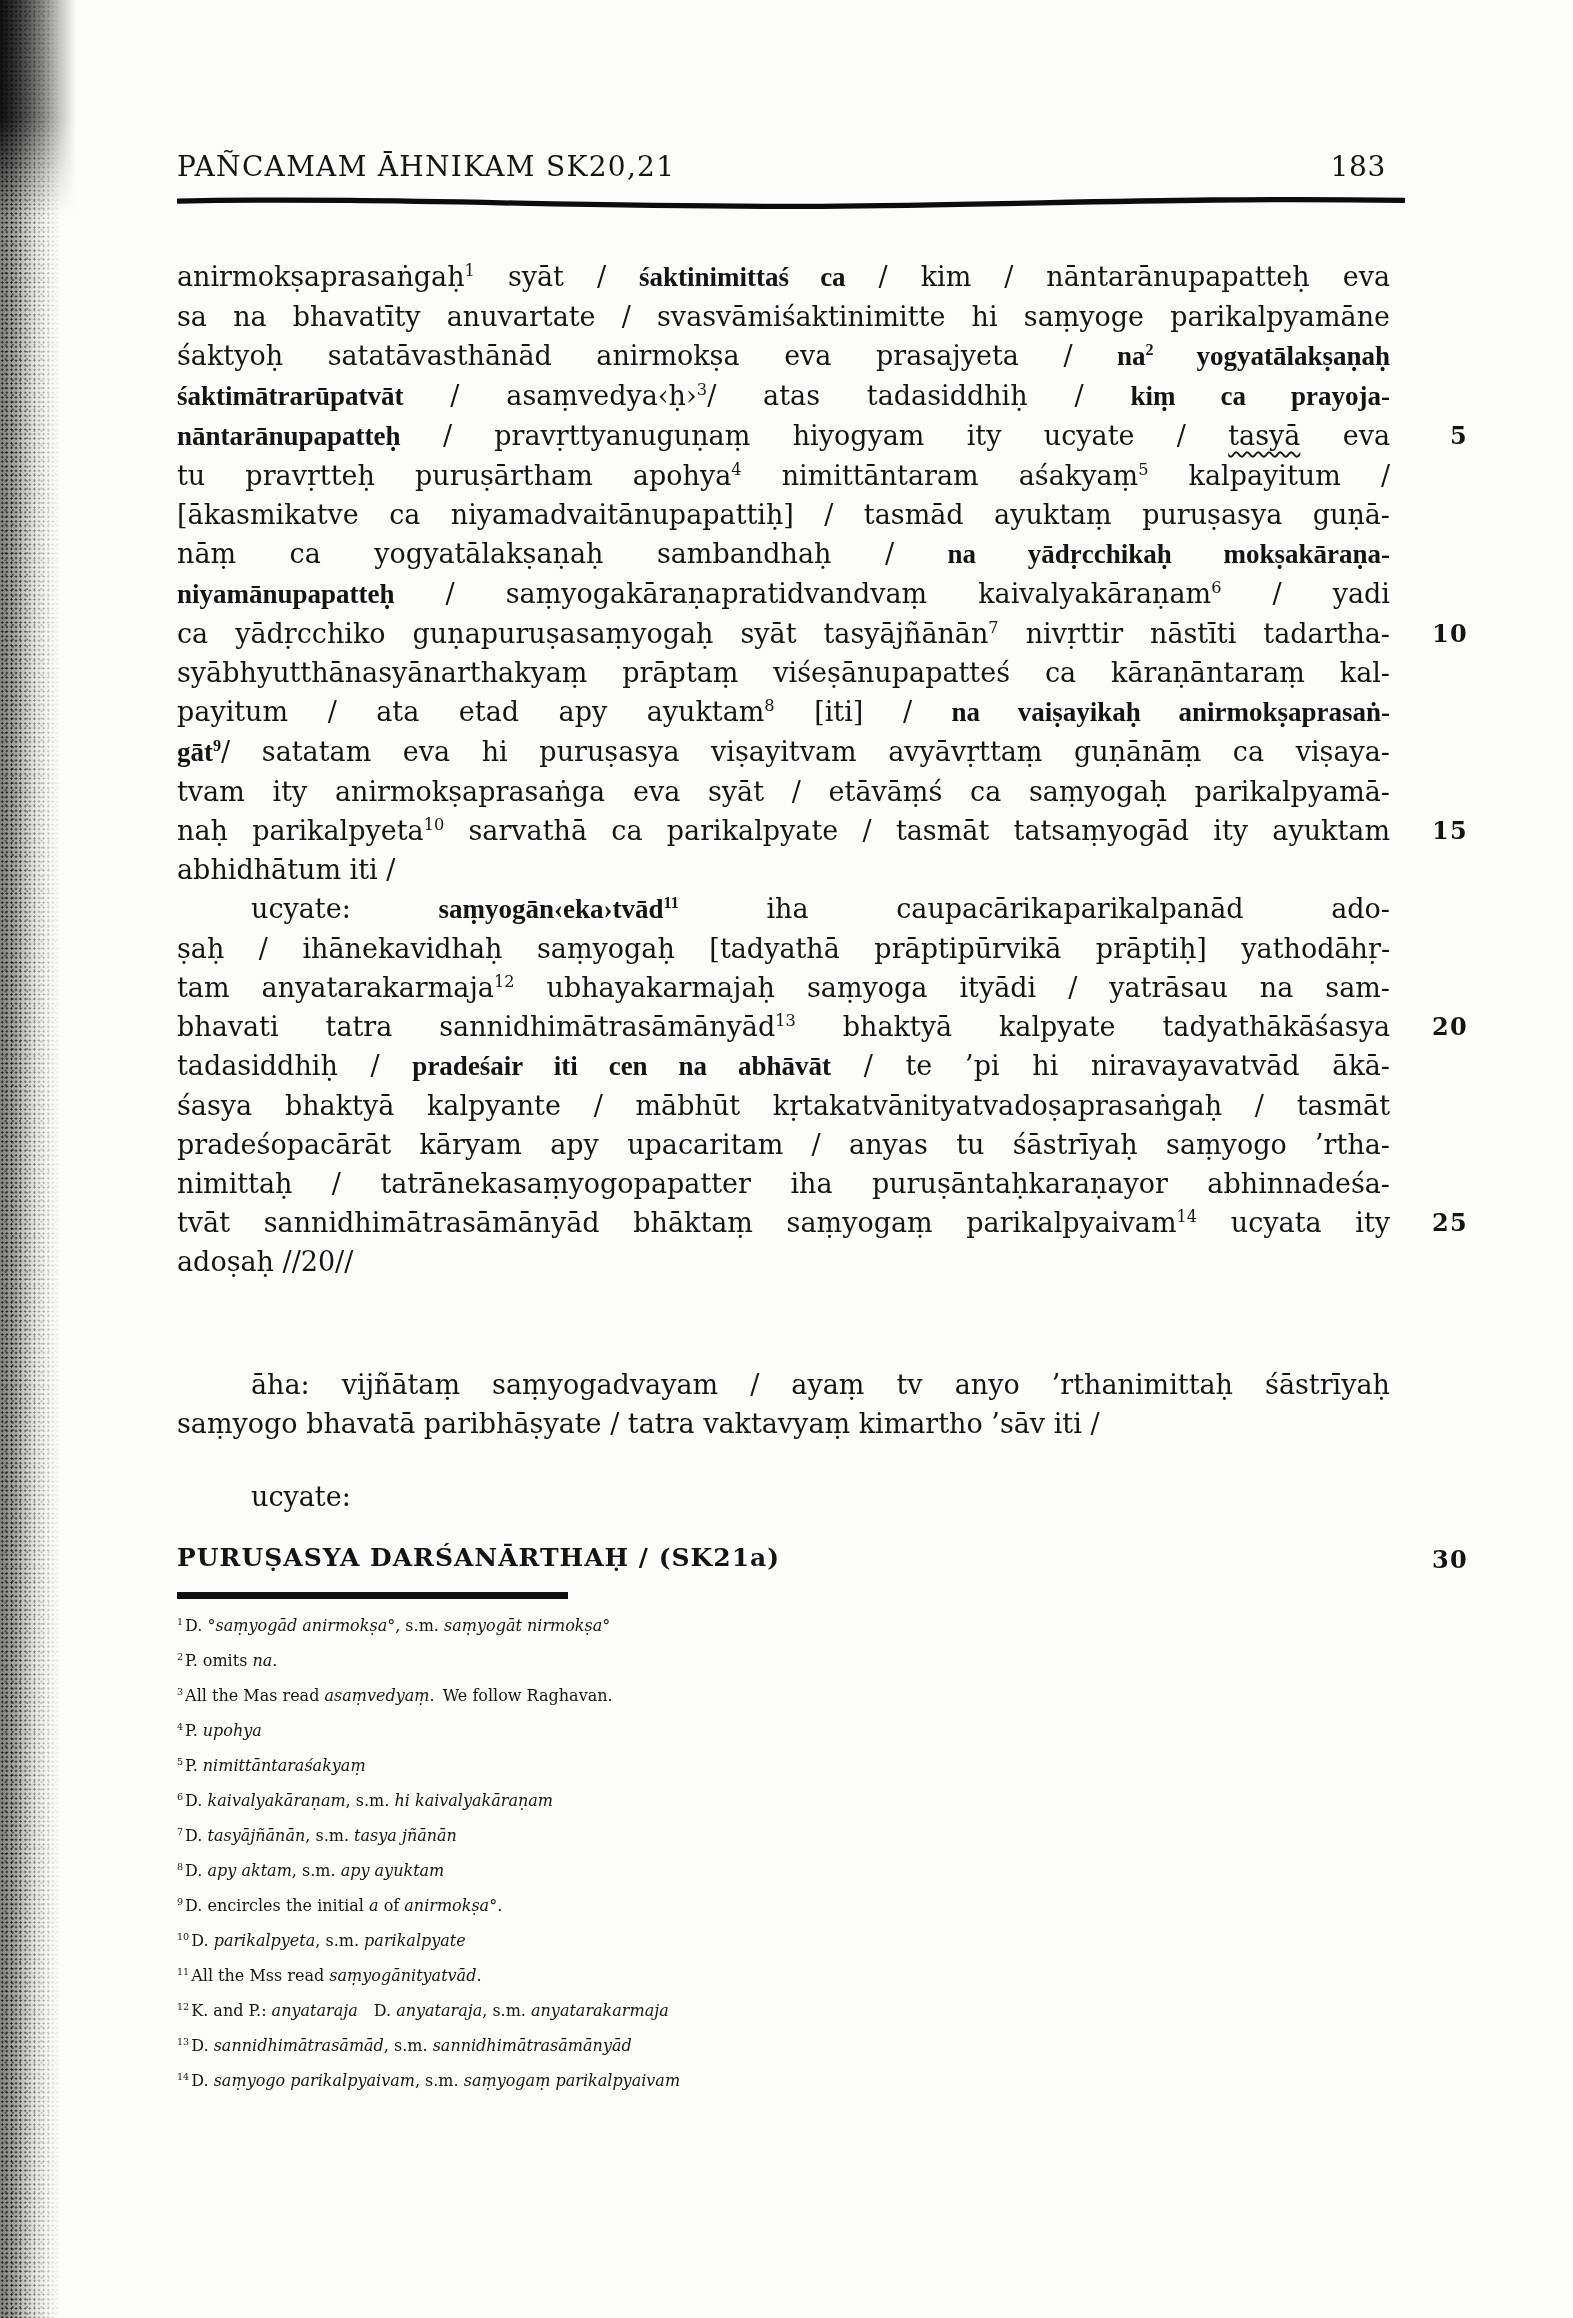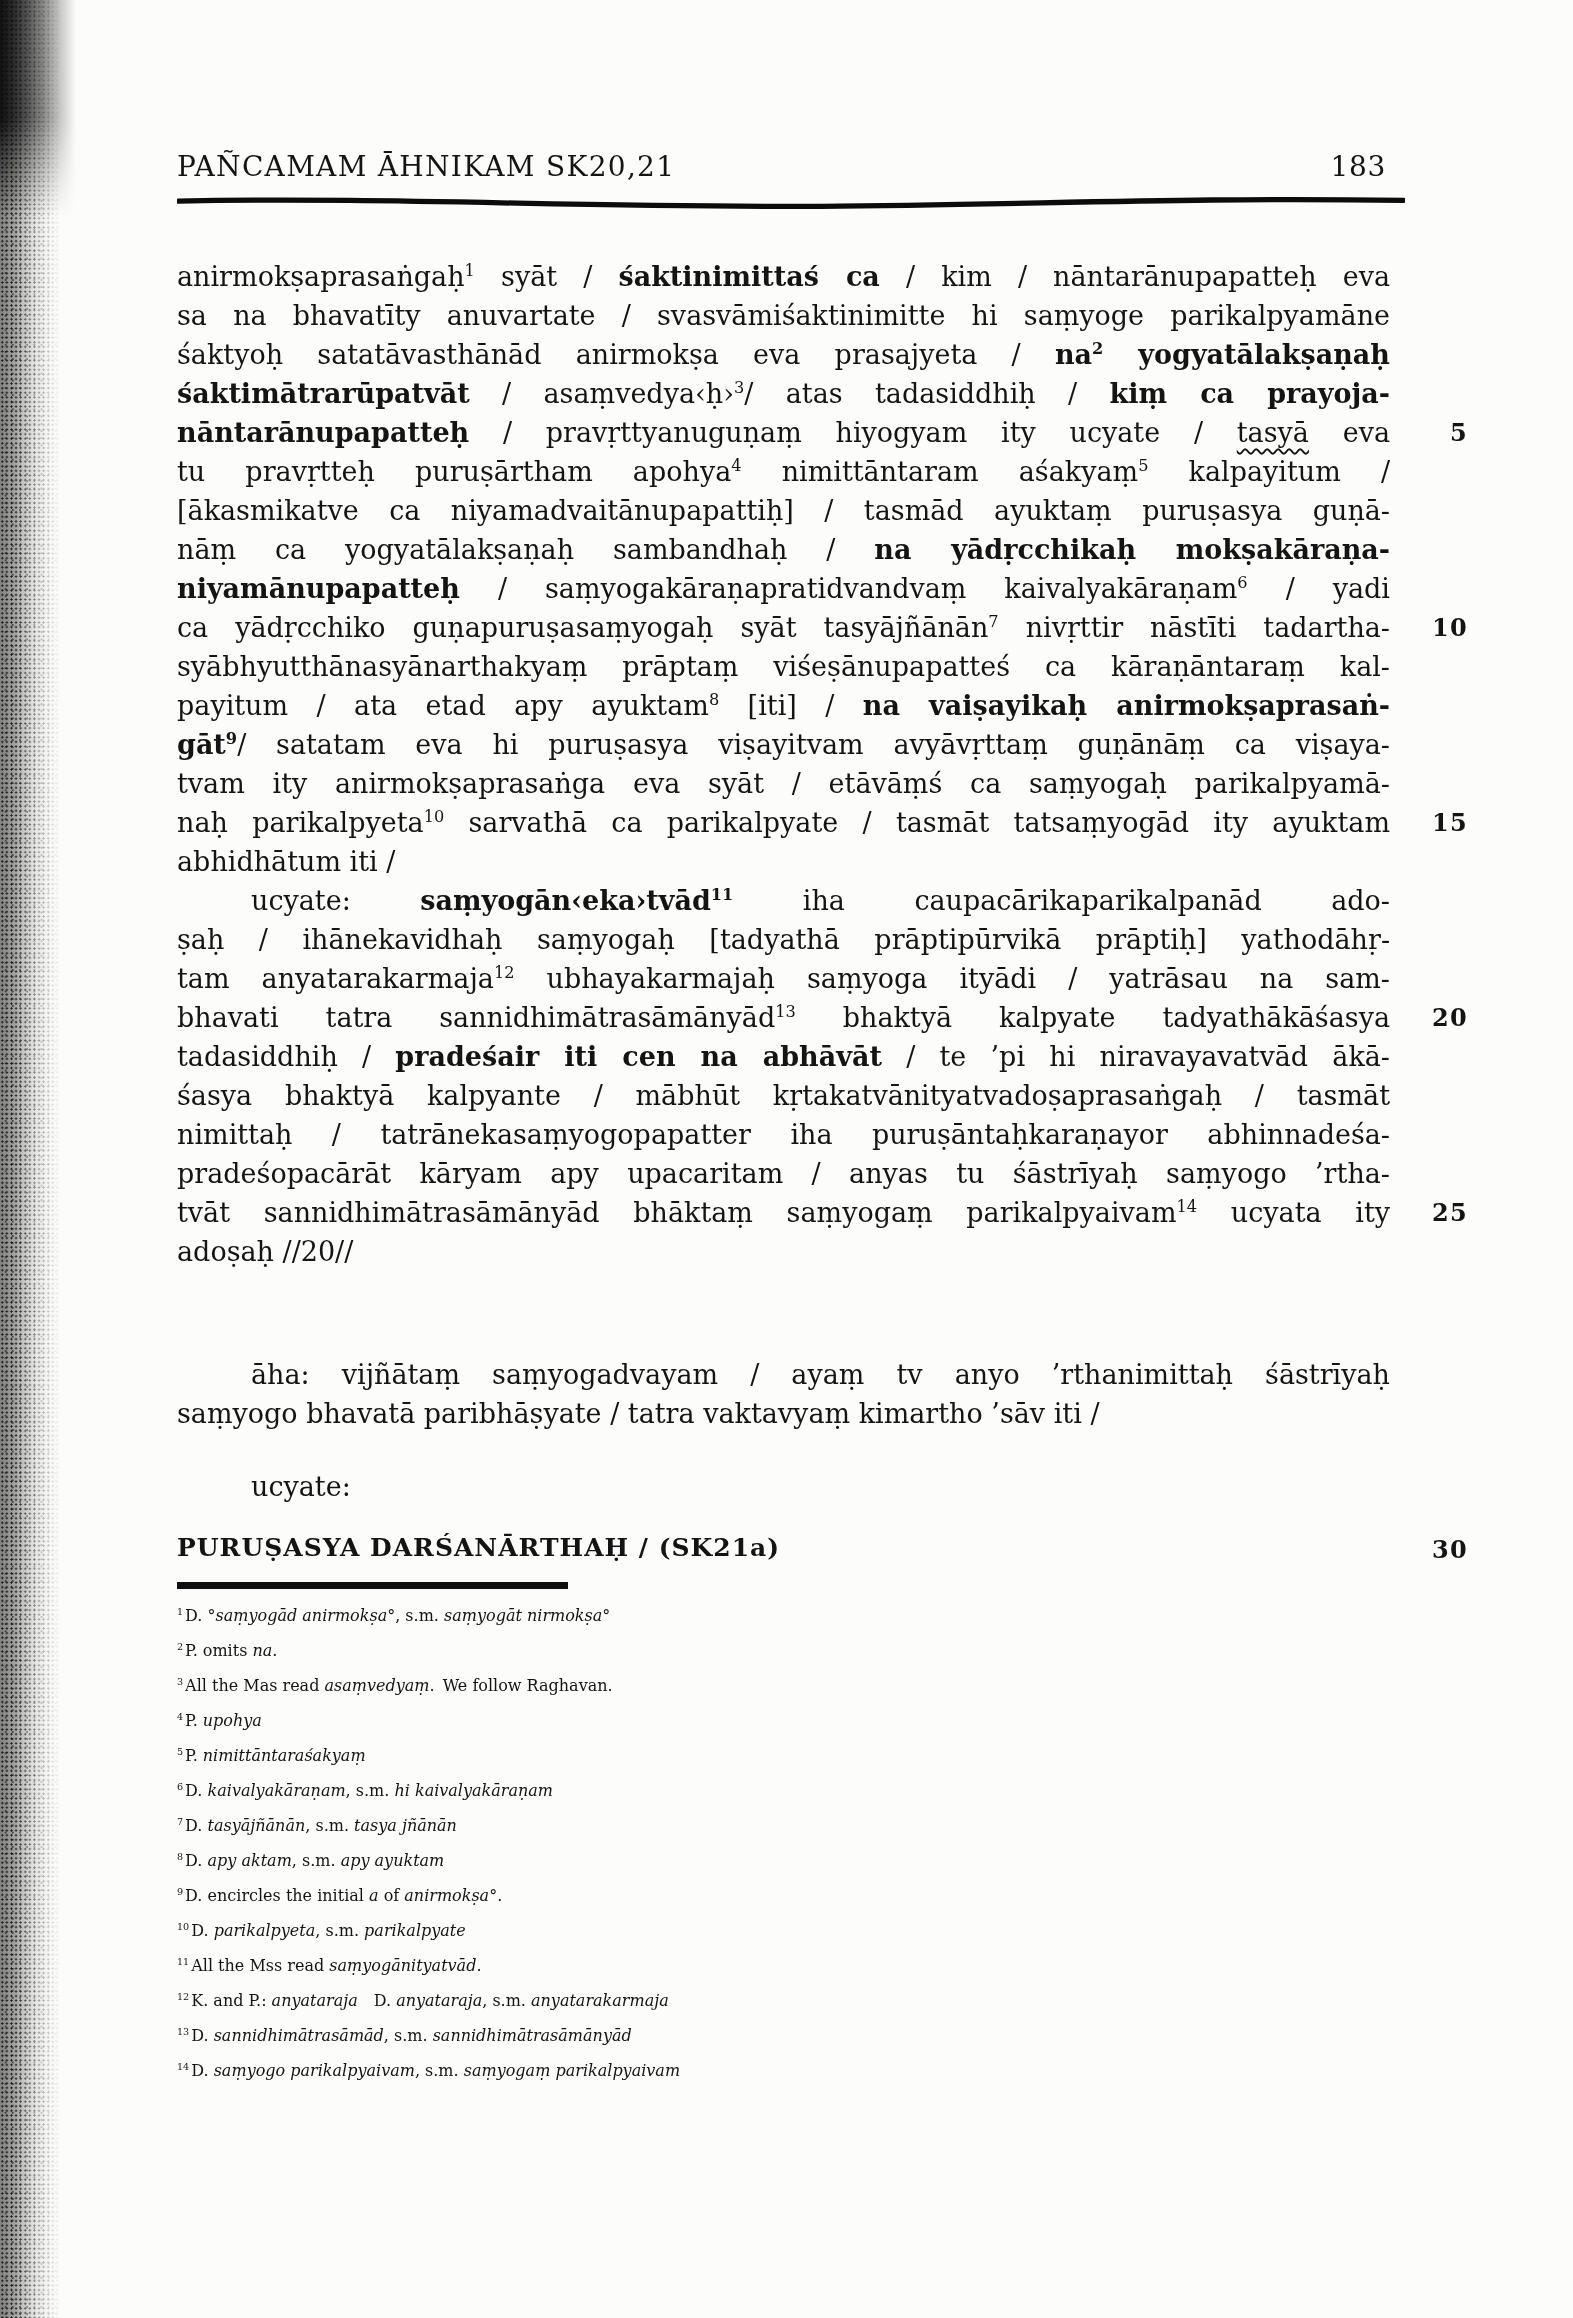--- a/index.html
+++ b/index.html
@@ -34,21 +34,21 @@
     font-size:28px;line-height:34px;letter-spacing:1.3px;}
   .pagenum{position:absolute;right:4px;top:0;letter-spacing:0.7px;}
   .header-rule{display:block;margin-top:8px;}
   .body{margin-top:46px;font-size:27px;line-height:39px;}
   .para{margin:0;}
   .para.gap-large{margin-top:84px;}
   .para.gap-small{margin-top:34px;}
   .line{position:relative;white-space:nowrap;}
   .line.just{white-space:normal;text-align:justify;text-align-last:justify;}
   .line.indent{text-indent:74px;}
-  .b{font-weight:bold;}
+  .b{font-weight:bold;font-family:Liberation Serif, serif;}
   .i{font-style:italic;}
   .wavy{text-decoration-line:underline;text-decoration-style:wavy;
         text-decoration-thickness:2px;text-underline-offset:6px;}
   sup{font-size:.6em;vertical-align:super;line-height:0;}
   .lineno{position:absolute;right:-78px;top:0;font-weight:bold;font-size:24px;
           text-indent:0;letter-spacing:1.3px;}
   .heading-row{position:relative;margin-top:22.3px;text-align:left;
     font-size:25px;line-height:39px;font-weight:700;letter-spacing:1px;}
   .heading-row .lineno{top:1.3px;}
   .fn-rule{margin-top:14.5px;width:391px;height:7.2px;background:#101010;}
@@ -93,22 +93,22 @@
           <div class="line just"><span>naḥ parikalpyeta</span><sup>10</sup><span> sarvathā ca parikalpyate / tasmāt tatsaṃyogād ity ayuktam</span><span class="lineno">15</span></div>
           <div class="line"><span>abhidhātum iti /</span></div>
         </div>
         <div class="para">
           <div class="line just indent"><span>ucyate: </span><span class="b">saṃyogān‹eka›tvād</span><sup class="b">11</sup><span> iha caupacārikaparikalpanād ado-</span></div>
           <div class="line just"><span>ṣaḥ / ihānekavidhaḥ saṃyogaḥ [tadyathā prāptipūrvikā prāptiḥ] yathodāhṛ-</span></div>
           <div class="line just"><span>tam anyatarakarmaja</span><sup>12</sup><span> ubhayakarmajaḥ saṃyoga ityādi / yatrāsau na sam-</span></div>
           <div class="line just"><span>bhavati tatra sannidhimātrasāmānyād</span><sup>13</sup><span> bhaktyā kalpyate tadyathākāśasya</span><span class="lineno">20</span></div>
           <div class="line just"><span>tadasiddhiḥ / </span><span class="b">pradeśair iti cen na abhāvāt</span><span> / te ’pi hi niravayavatvād ākā-</span></div>
           <div class="line just"><span>śasya bhaktyā kalpyante / mābhūt kṛtakatvānityatvadoṣaprasaṅgaḥ / tasmāt</span></div>
+          <div class="line just"><span>pradeśopacārāt kāryam apy upacaritam / anyas tu śāstrīyaḥ saṃyogo ’rtha-</span></div>
           <div class="line just"><span>nimittaḥ / tatrānekasaṃyogopapatter iha puruṣāntaḥkaraṇayor abhinnadeśa-</span></div>
-          <div class="line just"><span>pradeśopacārāt kāryam apy upacaritam / anyas tu śāstrīyaḥ saṃyogo ’rtha-</span></div>
           <div class="line just"><span>tvāt sannidhimātrasāmānyād bhāktaṃ saṃyogaṃ parikalpyaivam</span><sup>14</sup><span> ucyata ity</span><span class="lineno">25</span></div>
           <div class="line"><span>adoṣaḥ //20//</span></div>
         </div>
         <div class="para gap-large">
           <div class="line just indent"><span>āha: vijñātaṃ saṃyogadvayam / ayaṃ tv anyo ’rthanimittaḥ śāstrīyaḥ</span></div>
           <div class="line"><span>saṃyogo bhavatā paribhāṣyate / tatra vaktavyaṃ kimartho ’sāv iti /</span></div>
         </div>
         <div class="para gap-small">
           <div class="line indent"><span>ucyate:</span></div>
         </div>

